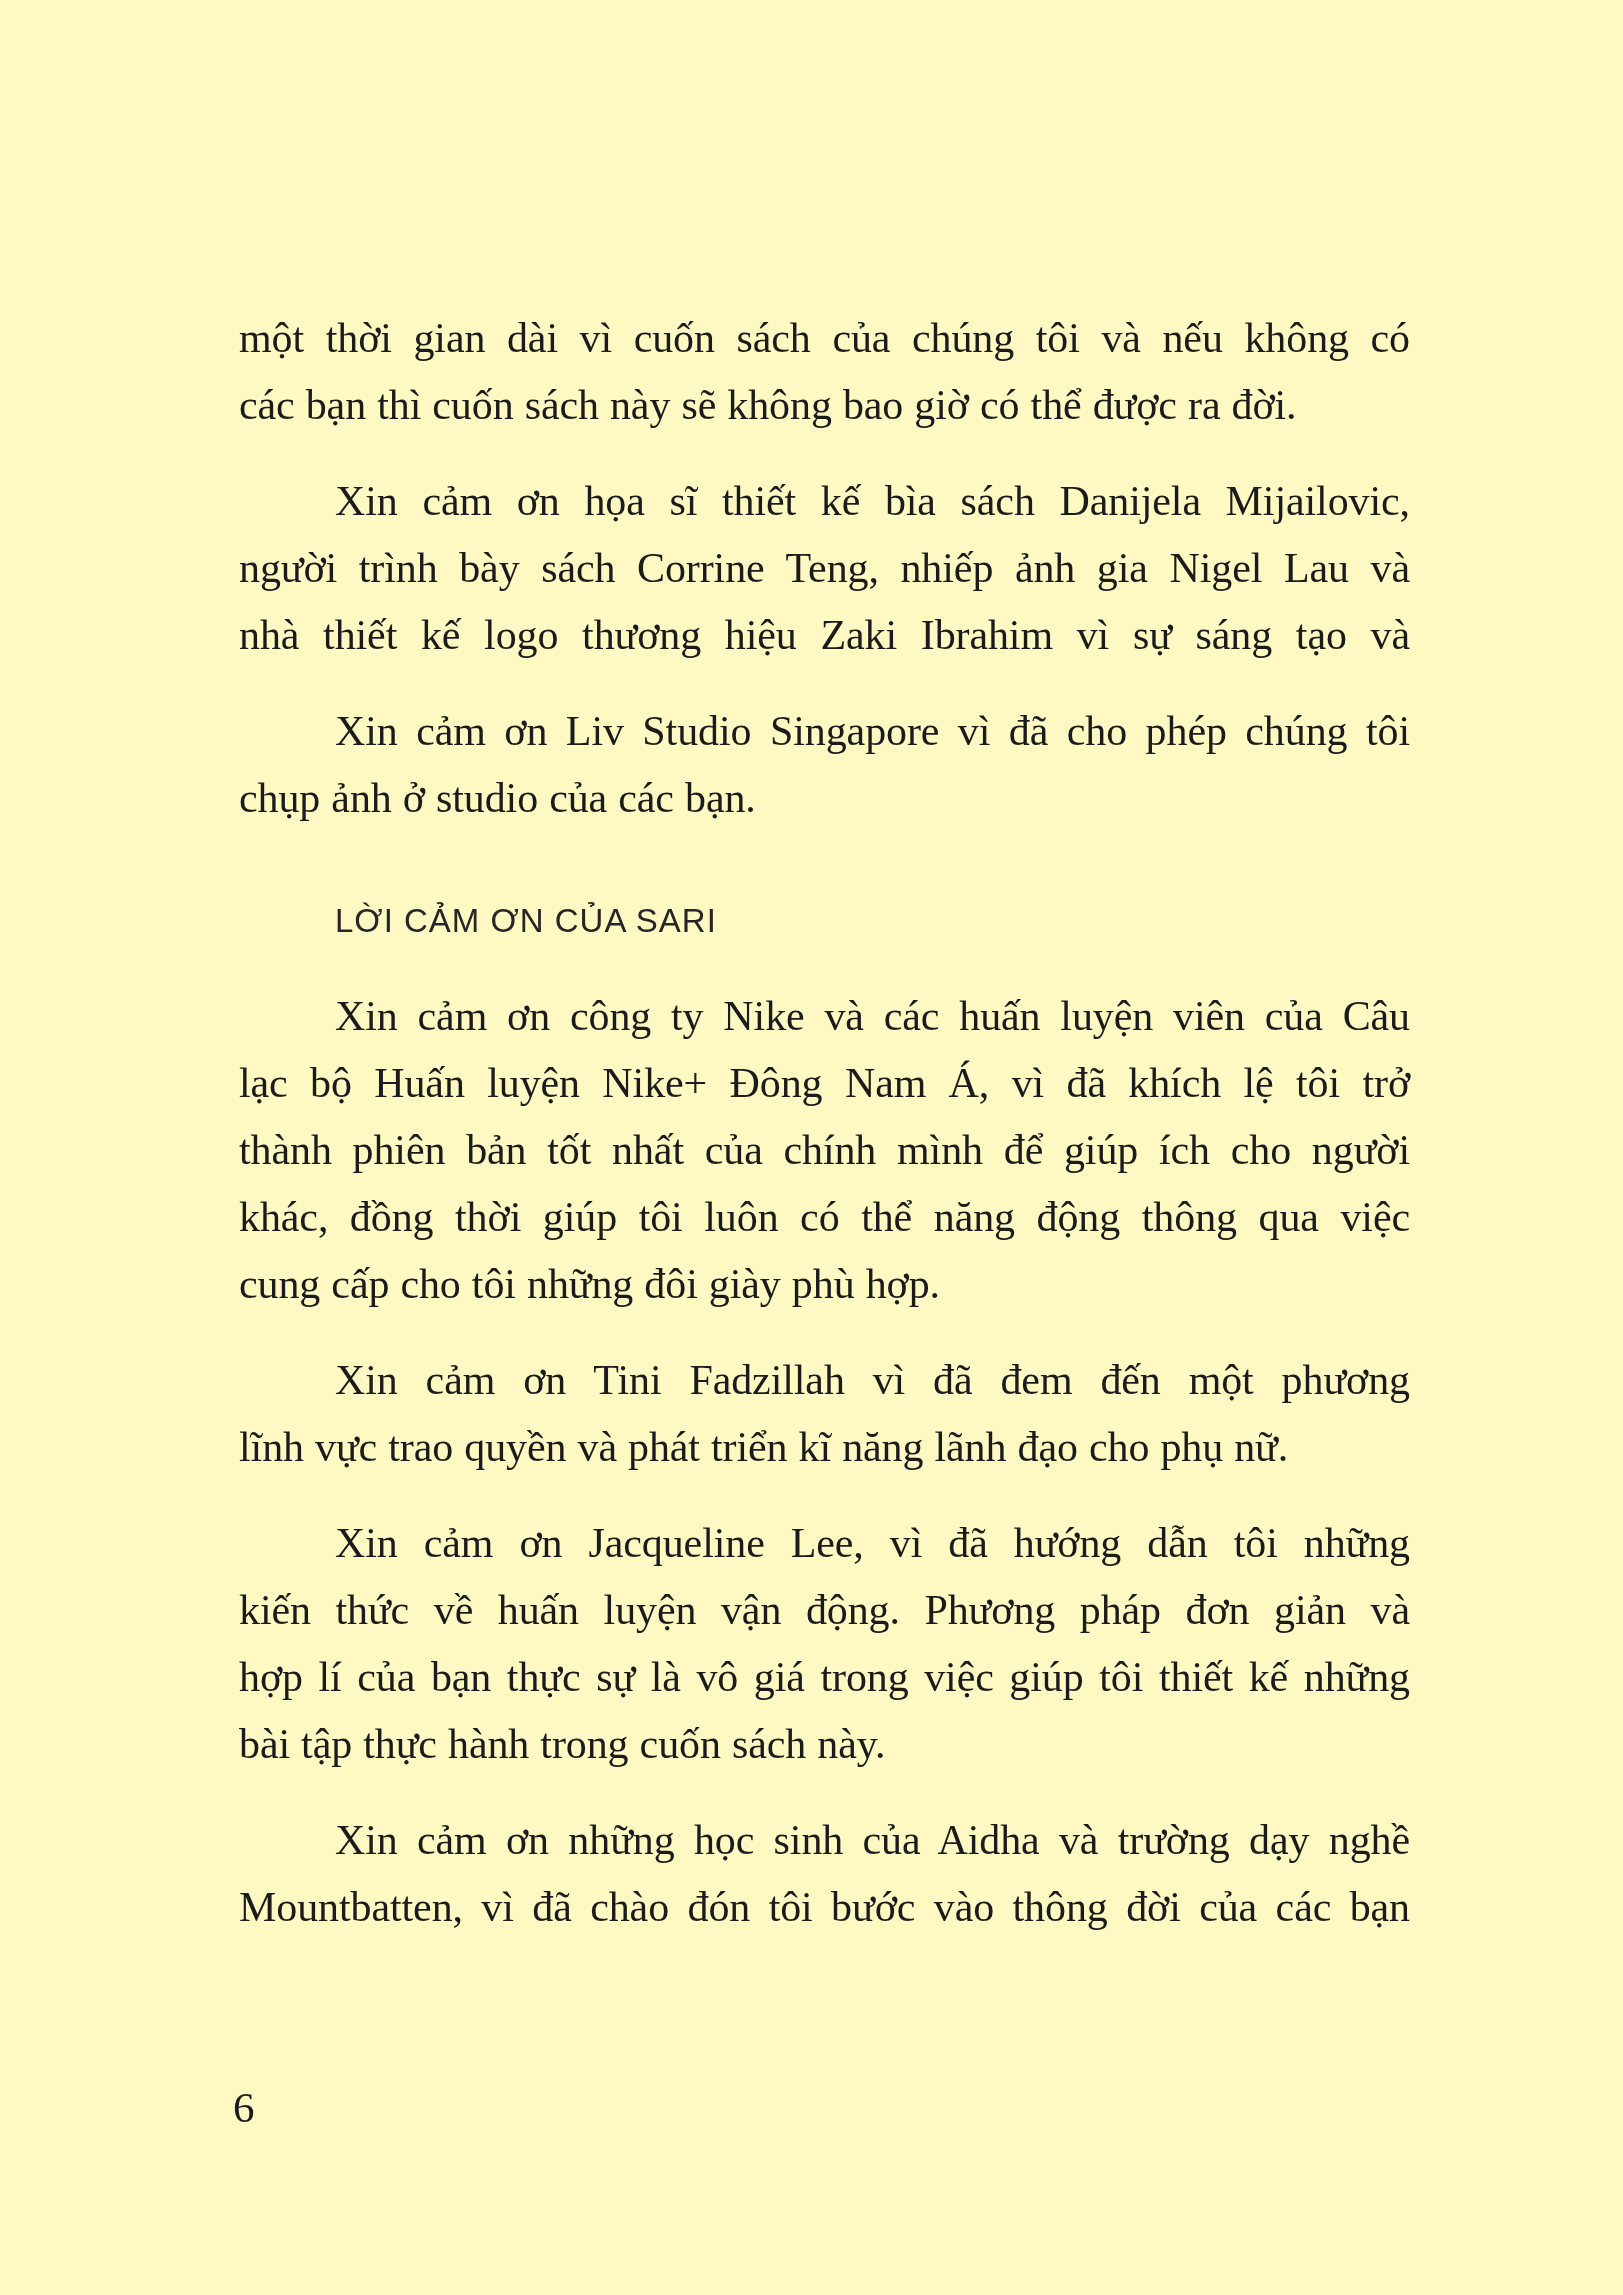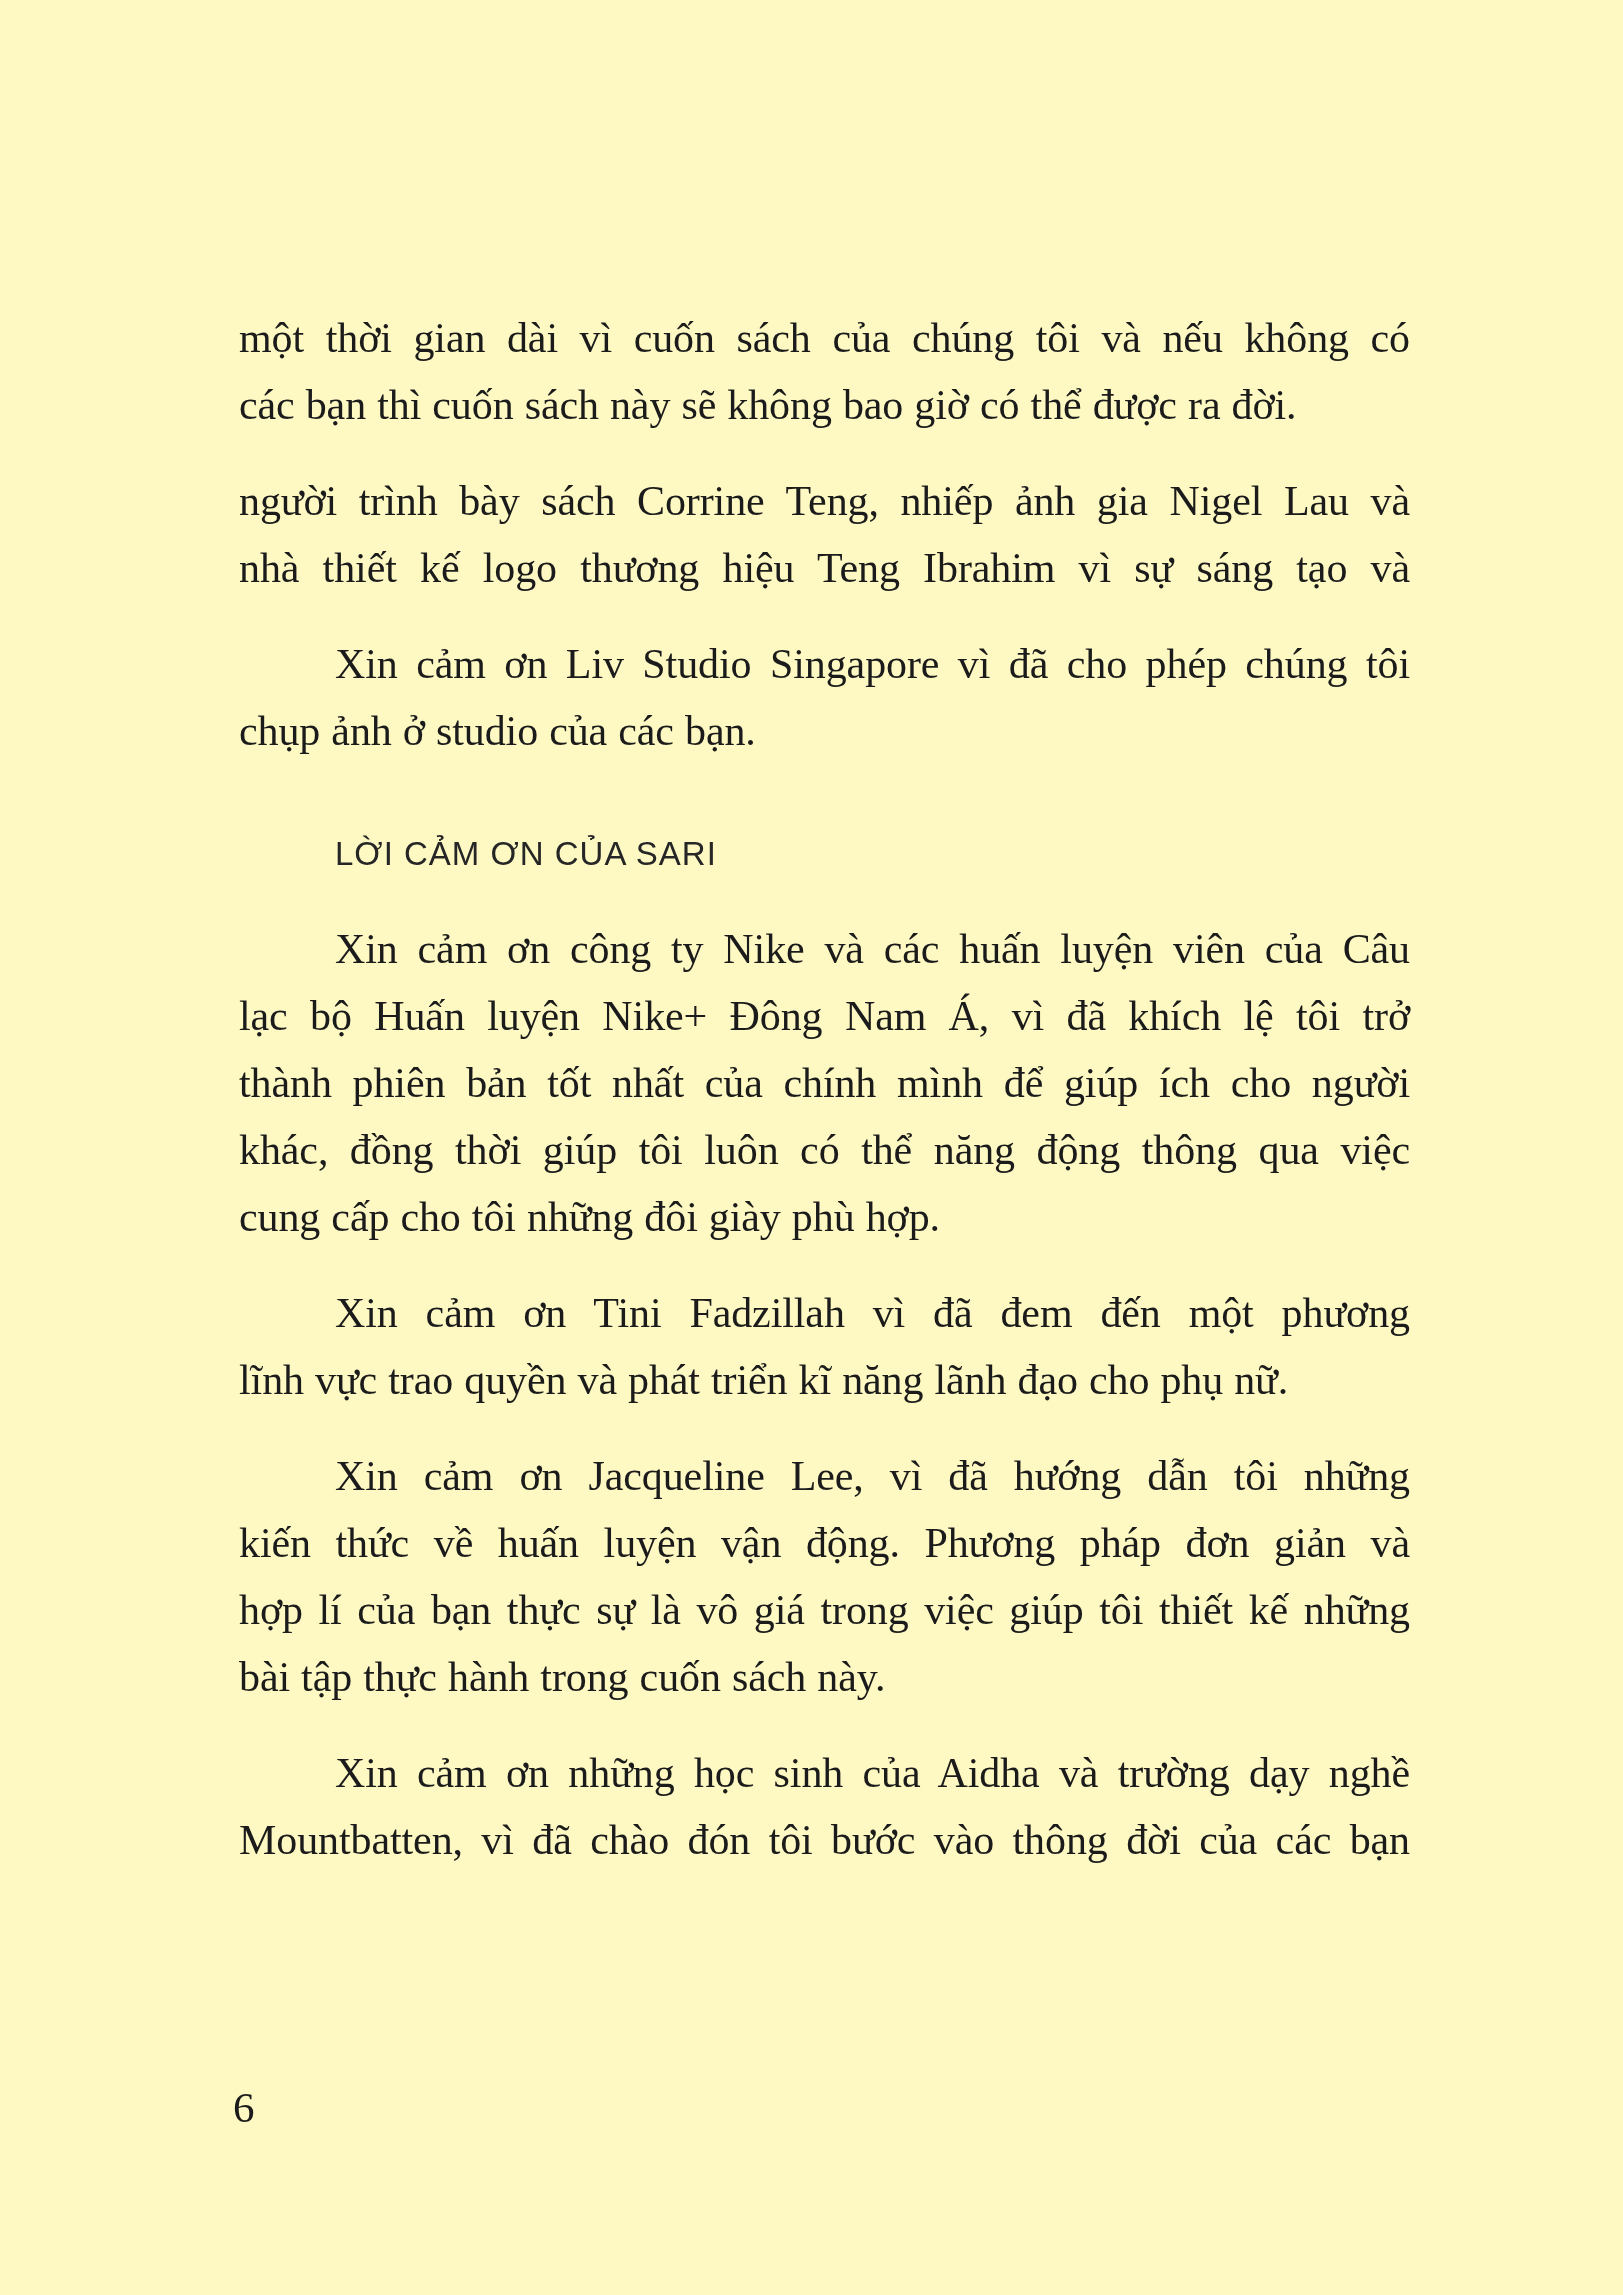--- a/index.html
+++ b/index.html
@@ -63,22 +63,23 @@
 </head>
 <body>
 
 <div class="page">
   <div class="text-block">
       <div class="para">
         <div class="line">một thời gian dài vì cuốn sách của chúng tôi và nếu không có</div>
         <div class="line lastline">các bạn thì cuốn sách này sẽ không bao giờ có thể được ra đời.</div>
       </div>
       <div class="para">
+        <div class="line indent">Xin cảm ơn họa sĩ thiết kế bìa sách Danijela Mijailovic,</div>
         <div class="line">người trình bày sách Corrine Teng, nhiếp ảnh gia Nigel Lau và</div>
-        <div class="line">nhà thiết kế logo thương hiệu Teng Ibrahim vì sự sáng tạo và</div>
+        <div class="line">nhà thiết kế logo thương hiệu Zaki Ibrahim vì sự sáng tạo và</div>
       </div>
       <div class="para">
         <div class="line indent">Xin cảm ơn Liv Studio Singapore vì đã cho phép chúng tôi</div>
         <div class="line lastline">chụp ảnh ở studio của các bạn.</div>
       </div>
       <div class="heading">LỜI CẢM ƠN CỦA SARI</div>
       <div class="para">
         <div class="line indent">Xin cảm ơn công ty Nike và các huấn luyện viên của Câu</div>
         <div class="line">lạc bộ Huấn luyện Nike+ Đông Nam Á, vì đã khích lệ tôi trở</div>
         <div class="line">thành phiên bản tốt nhất của chính mình để giúp ích cho người</div>

